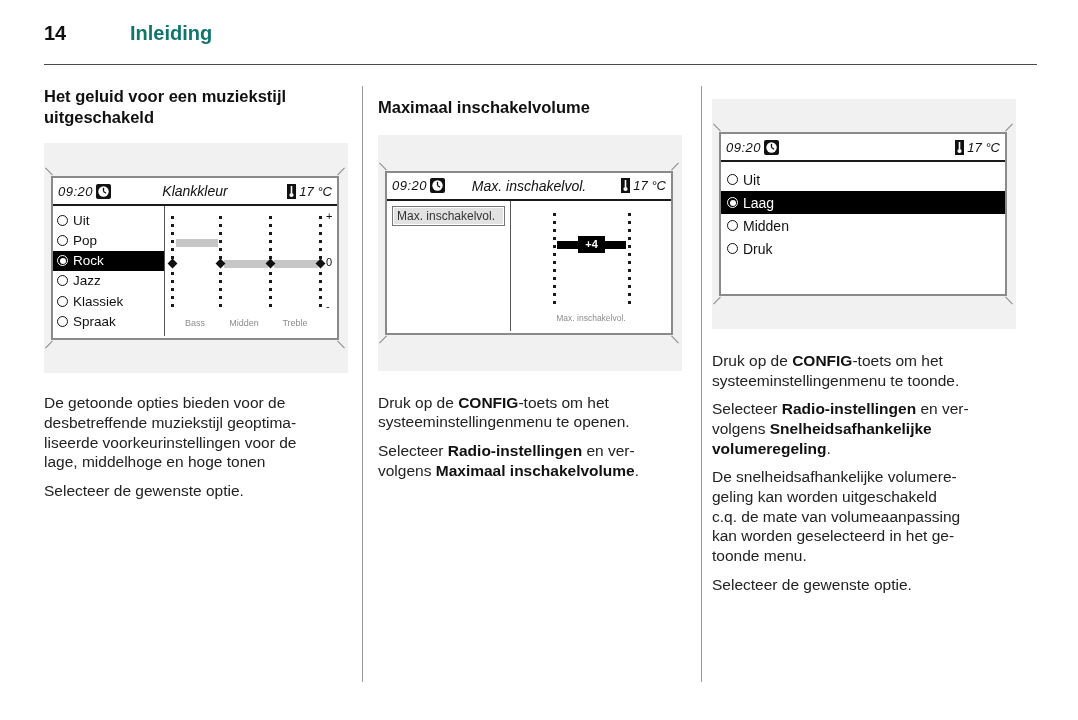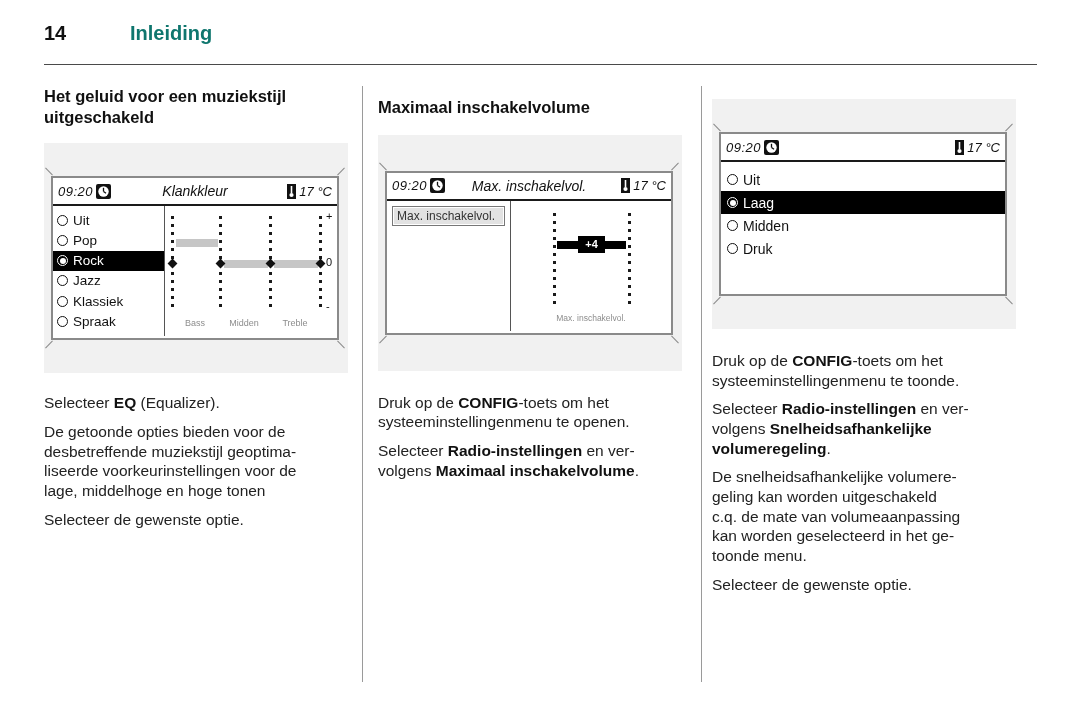--- a/index.html
+++ b/index.html
@@ -154,21 +154,20 @@
             <span class="scale" style="left:161px;top:94px;">-</span>
             <span class="bandlbl" style="left:6px;top:112px;">Bass</span>
             <span class="bandlbl" style="left:55px;top:112px;">Midden</span>
             <span class="bandlbl" style="left:106px;top:112px;">Treble</span>
           </div>
         </div>
       </div>
     </div>
 
     <div class="textblock">
-      <p class="body"><span>Selecteer </span><b>EQ</b><span> (Equalizer).</span></p>
       <p class="body"><span>De getoonde opties bieden voor de
 desbetreffende muziekstijl geoptima-
 liseerde voorkeurinstellingen voor de
 lage, middelhoge en hoge tonen</span></p>
       <p class="body"><span>Selecteer de gewenste optie.</span></p>
     </div>
   </div>
 
   <div class="col col2">
     <h3 class="sub">Maximaal inschakelvolume</h3>

